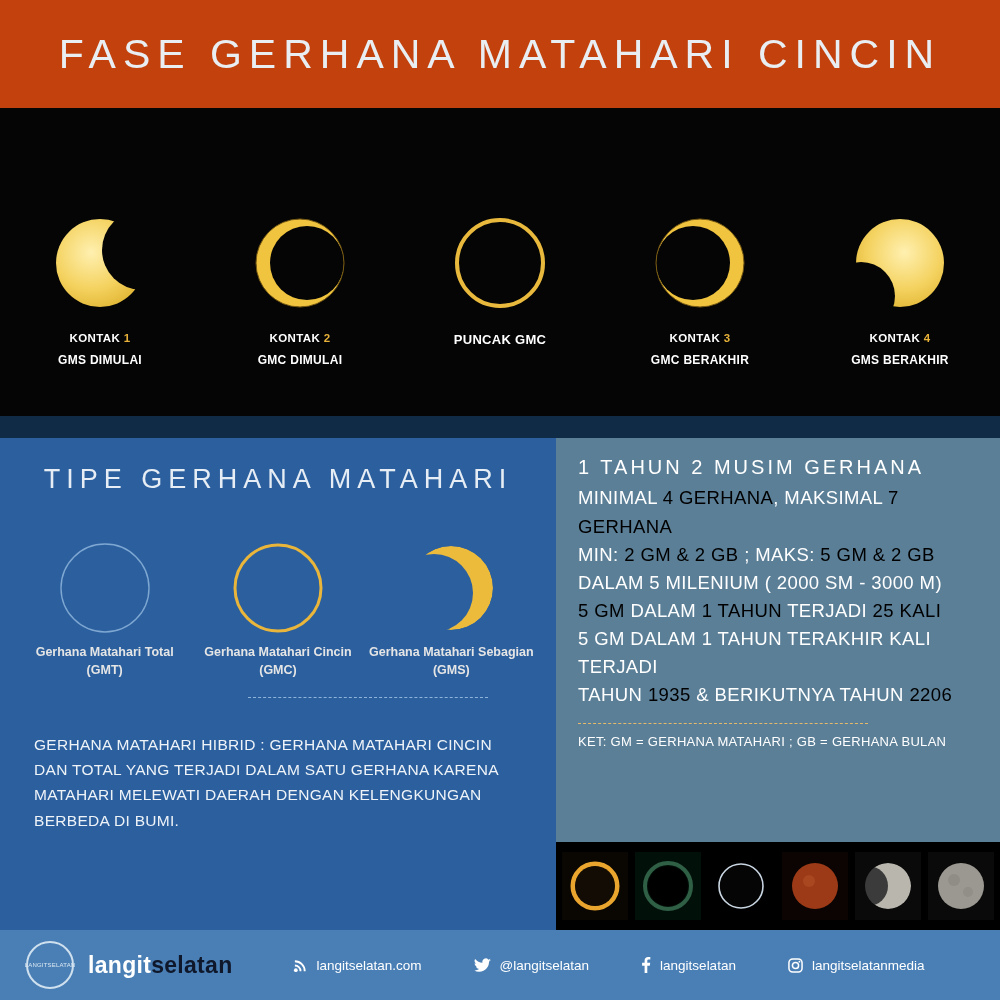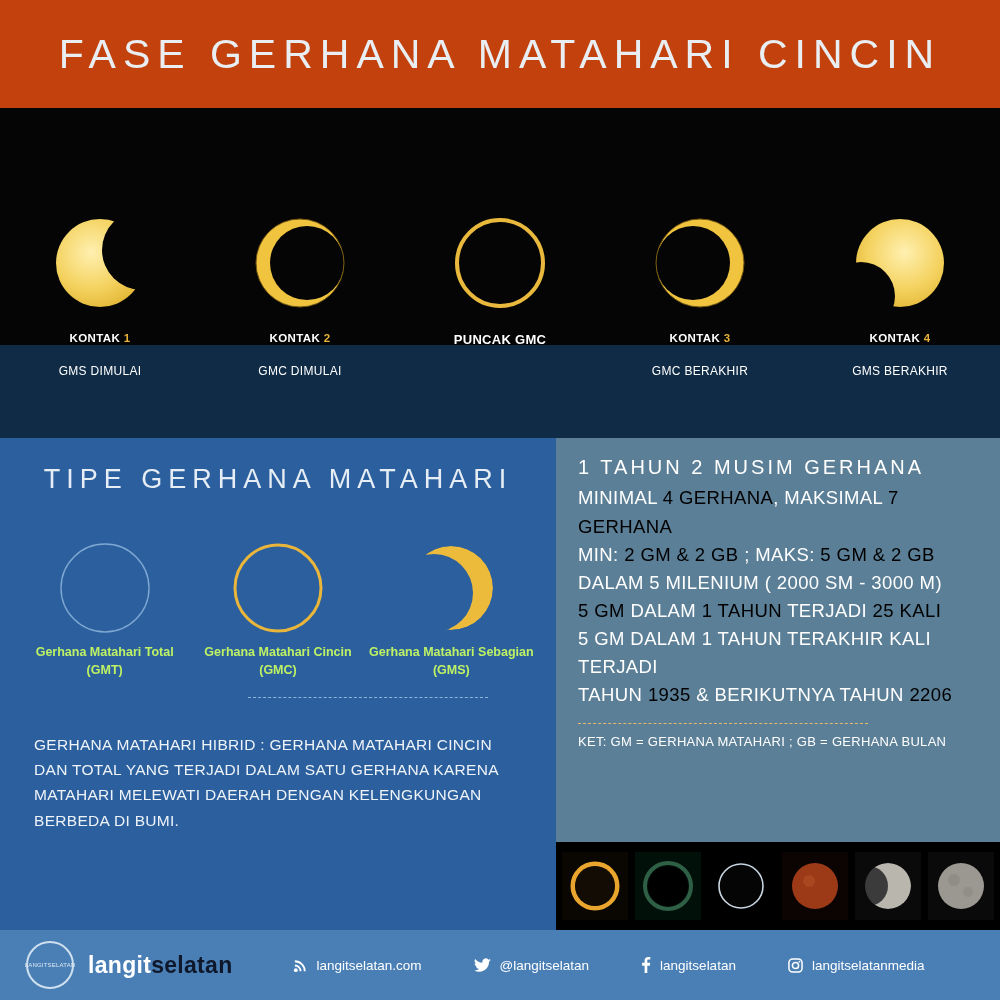--- a/index.html
+++ b/index.html
@@ -17,51 +17,51 @@
     background:#c2410c;
     display:flex;align-items:center;justify-content:center;
   }
   .header-title{
     color:#e9eef2;font-size:41px;letter-spacing:7px;font-weight:400;
     text-align:center;white-space:nowrap;
   }
 
   
   .phases{
-    position:absolute;left:0;top:108px;width:1000px;height:237px;
+    position:absolute;left:0;top:108px;width:1000px;height:308px;
     background:#050505;
   }
   .phase-row{
     position:absolute;left:0;top:0;width:1000px;height:330px;
     display:flex;align-items:flex-start;justify-content:space-around;
     padding-top:100px;box-sizing:border-box;
   }
   .phase{
     width:190px;display:flex;flex-direction:column;align-items:center;
   }
   .sun-wrap{width:110px;height:110px;position:relative;}
   .phase-cap1{margin-top:14px;font-size:11.5px;color:#ffffff;font-weight:700;letter-spacing:.4px;}
   .phase-cap1 .num{color:#e8b23a;}
-  .phase-cap2{margin-top:20px;font-size:12px;color:#ffffff;font-weight:400;letter-spacing:.3px;}
+  .phase-cap2{margin-top:9px;font-size:12px;color:#ffffff;font-weight:700;letter-spacing:.3px;}
   .phase-cap-center{margin-top:14px;font-size:13px;color:#ffffff;font-weight:700;letter-spacing:.3px;text-align:center;}
 
   
   .left-panel{
     position:absolute;left:0;top:438px;width:556px;height:613px;
     background:#2b5f9e;
   }
   .left-title{
     margin:26px 0 0 0;text-align:center;color:#e6edf4;
     font-size:27px;letter-spacing:6px;
   }
   .types{
     display:flex;justify-content:space-around;align-items:flex-start;
     margin-top:38px;padding:0 18px;
   }
-  .type{width:165px;text-align:center;color:#bef264;}
+  .type{width:165px;text-align:center;color:#e5e5e5;}
   .type-art{height:110px;display:flex;align-items:center;justify-content:center;}
   .type-label{font-size:12.5px;font-weight:700;line-height:1.45;}
   .dashed{
     margin:18px auto 0 auto;width:240px;border-top:1px dashed #8fb4da;
     position:relative;left:90px;
   }
   .hybrid-text{
     margin:34px 34px 0 34px;color:#eef3f8;font-size:15.5px;line-height:1.62;
     letter-spacing:.3px;
   }

